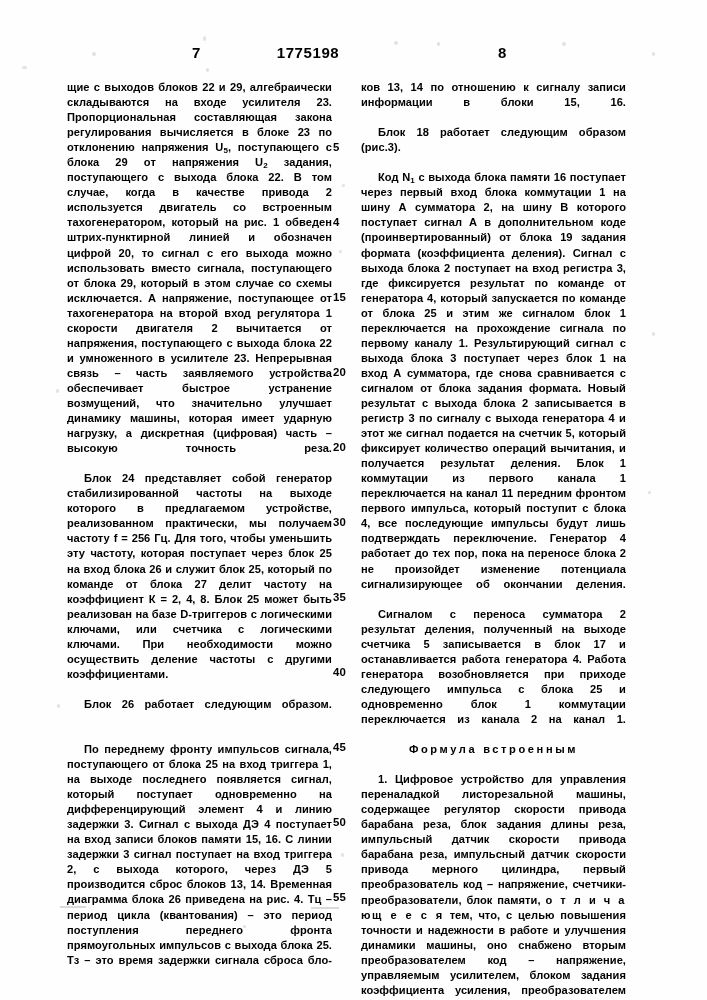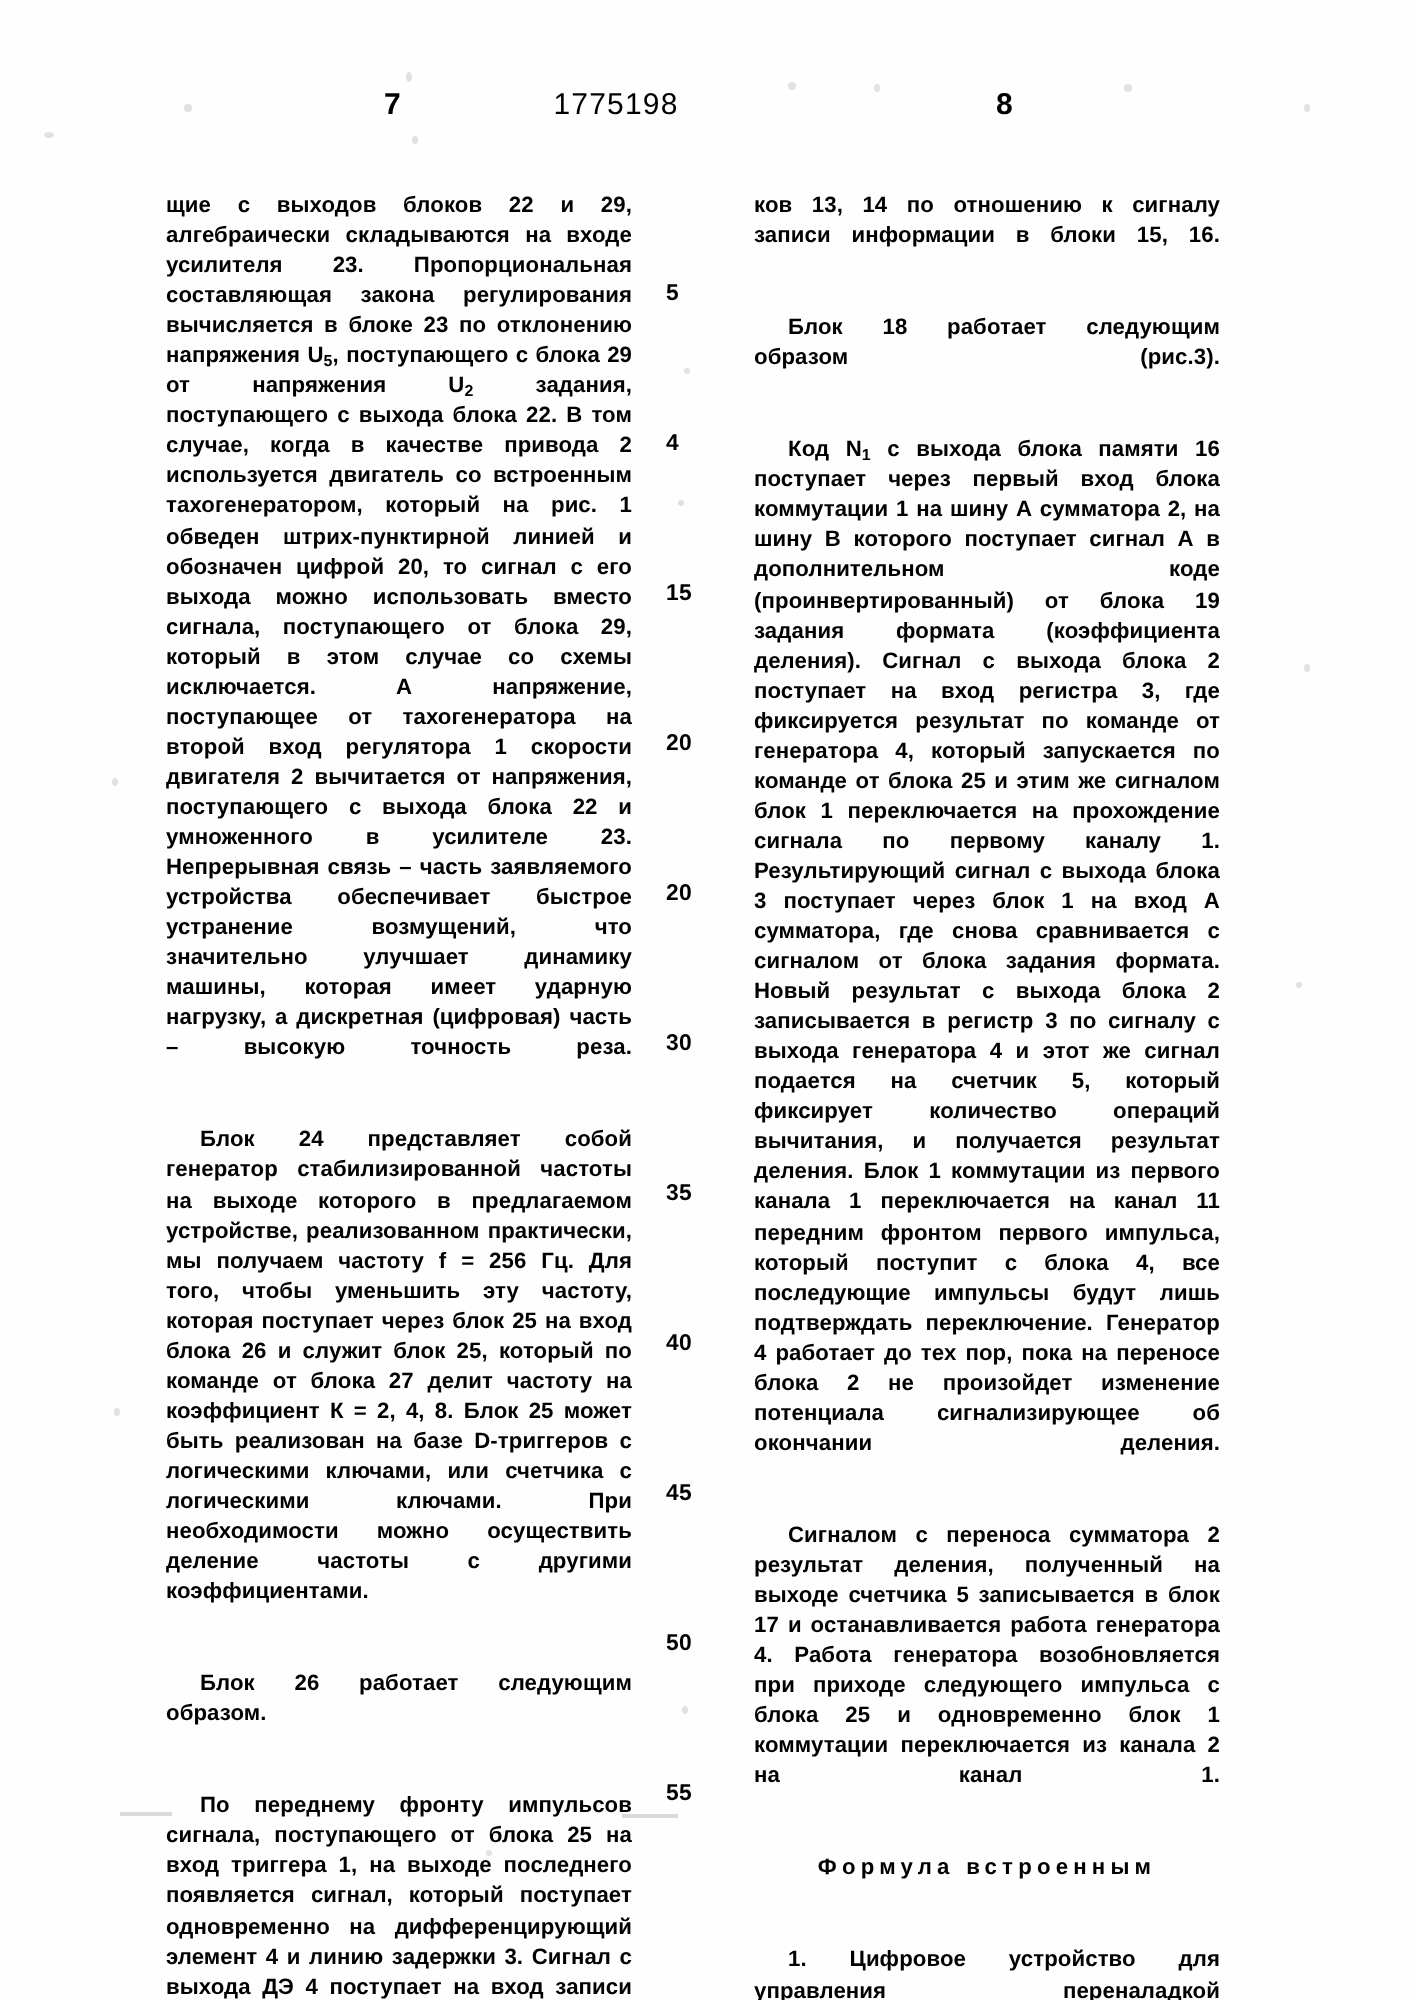--- a/index.html
+++ b/index.html
@@ -38,21 +38,21 @@
     font-weight: 700;
     letter-spacing: 0.2px;
   }
   .header .patent-number {
     position: absolute;
     left: 0;
     top: 0;
     width: 616px;
     text-align: center;
     font-size: 15px;
-    font-weight: 400;
+    font-weight: 700;
     letter-spacing: 0.6px;
   }
   .header .page-right {
     position: absolute;
     left: 498px;
     top: 0;
     font-size: 15px;
     font-weight: 700;
     letter-spacing: 0.2px;
   }
@@ -68,21 +68,21 @@
     text-justify: inter-word;
     font-weight: 600;
     letter-spacing: 0.05px;
     word-spacing: 0.2px;
     -webkit-font-smoothing: none;
   }
   .col-left  { left: 67px; }
   .col-right { left: 361px; }
 
   .col p {
-    margin: 16px;
+    margin: 0;
   }
   .col p.indent {
     text-indent: 17px;
   }
 
   
   .col p::after {
     content: "";
     display: inline-block;
     width: 100%;

